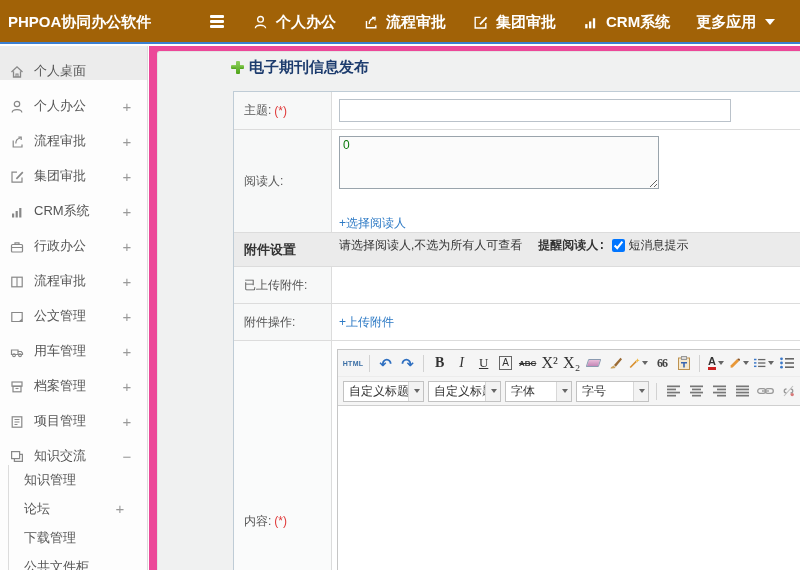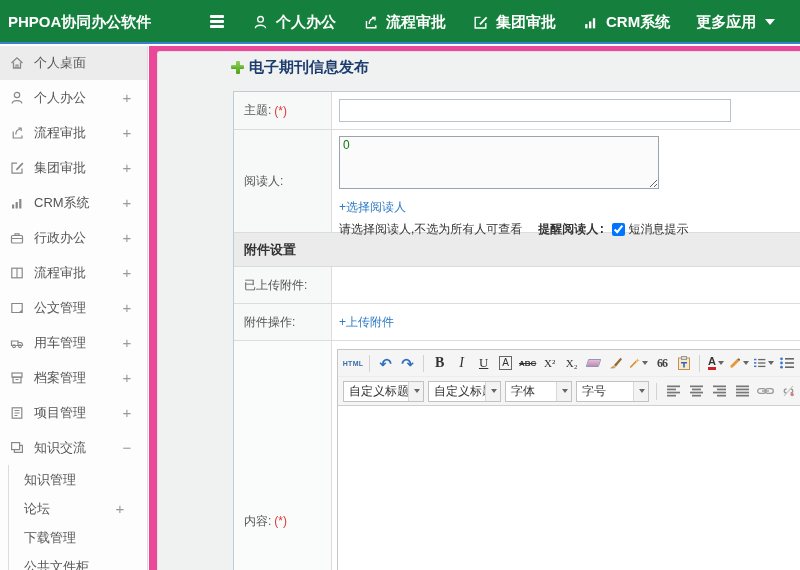--- a/index.html
+++ b/index.html
@@ -2,34 +2,34 @@
 <html><head>
 <meta charset="utf-8">
 <style>
   * { margin:0; padding:0; box-sizing:border-box; }
   html,body { width:800px; height:570px; overflow:hidden;
     font-family:"Liberation Sans","DejaVu Sans",sans-serif; background:#fff; }
   .stage { position:relative; width:800px; height:570px; overflow:hidden; }
 
   
   .header { position:absolute; left:0; top:0; width:800px; height:44px;
-    background:#15803d; border-bottom:2px solid #3c7fd1; color:#fff; }
+    background:#a16207; border-bottom:2px solid #3c7fd1; color:#fff; }
   .logo { position:absolute; left:8px; top:0; line-height:44px; font-size:15px; font-weight:bold; }
   .hamburger { position:absolute; left:210px; top:15px; width:15px; height:14px; cursor:pointer; }
   .hamburger i { display:block; width:14px; height:2.5px; background:#fff; margin-bottom:2.6px; border-radius:1px; }
   .topnav { position:absolute; left:252px; top:0; height:44px; display:flex; align-items:center; gap:26px; }
   .nav-item { display:flex; align-items:center; gap:7px; font-size:15px; font-weight:bold; color:#fff; cursor:pointer; }
   .nav-item svg { display:block; }
   .nav-caret { width:0; height:0; border-left:5px solid transparent; border-right:5px solid transparent;
     border-top:6px solid #fff; margin-left:2px; }
 
   
   .sidebar { position:absolute; left:0; top:46px; width:148px; height:524px;
     background:#fdfdfd; border-right:1px solid #dcdcdc; }
-  .sb-item { position:relative; height:35px; display:flex; align-items:center; padding-left:9px; cursor:pointer; }
+  .sb-item { position:relative; height:35px; display:flex; align-items:flex-end; padding-left:9px; cursor:pointer; }
   .sb-item.active { height:34px; background:#ececec; }
   .sb-icon { width:16px; height:16px; margin-right:9px; color:#888; }
   .sb-icon svg { display:block; }
   .sb-label { font-size:13px; color:#555; }
   .sb-expand { position:absolute; left:119px; width:16px; text-align:center;
     font-size:15px; color:#999; font-weight:400; }
   .sb-sub { margin-left:8px; border-left:1px solid #dcdcdc; }
   .sb-sub-item { position:relative; height:29px; display:flex; align-items:center; padding-left:15px;
     font-size:13px; color:#666; cursor:pointer; }
   .sb-sub-item .sb-expand { left:103px; }
@@ -56,21 +56,21 @@
   .cell-val { flex:1; padding:6px 7px; }
   .req { color:#e03a3a; margin-left:3px; }
   .r-subject { height:38px; }
   .r-subject .cell-val { display:flex; align-items:center; }
   .subject-input { width:392px; height:23px; border:1px solid #bac2ca; background:#fff; padding:0 4px; font-size:12px; }
   .r-readers { height:103px; }
   .readers-ta { width:320px; height:53px; border:1px solid #9aa4ac; background:#fbfbfb;
     font-size:12px; color:#0a7a0a; padding:1px 3px; resize:both;
     font-family:"Liberation Sans","DejaVu Sans",sans-serif; }
   .link { color:#2d7ac5; font-size:12px; text-decoration:none; cursor:pointer; display:inline-block; }
-  .readers-link { margin-top:4px;text-decoration:underline; }
+  .readers-link { margin-top:20px;text-decoration:underline; }
   .hint-line { margin-top:5px; display:flex; align-items:center; font-size:12px; color:#333; }
   .hint-line .bold { font-weight:bold; margin-left:16px;font-family:Liberation Mono, monospace; }
   .hint-line input { width:13px; height:13px; margin:0 4px 0 6px; }
   .r-section { height:34px; background:#ebebeb; display:flex; align-items:center;
     padding-left:10px; font-size:13px; font-weight:bold; color:#333; }
   .r-uploaded, .r-attachops { height:37px; }
   .r-uploaded .cell-val, .r-attachops .cell-val { display:flex; align-items:center; }
   .r-content { height:360px; }
   .r-content .cell-label { background:#fafbfb; }
   .r-content .cell-val { padding:8px 5px 5px 5px; }
@@ -89,21 +89,21 @@
   .tb-caret { width:0; height:0; border-left:3.5px solid transparent; border-right:3.5px solid transparent;
     border-top:4px solid #666; margin-left:2px; }
   .g-html { font-size:7px; font-weight:bold; color:#3a6ea5; letter-spacing:0.3px; }
   .g-undo { font-size:15px; color:#2e6fc0; font-weight:bold; line-height:1; }
   .g-redo { font-size:15px; color:#2e6fc0; font-weight:bold; line-height:1; }
   .g-bold { font-family:"Liberation Serif","DejaVu Serif",serif; font-weight:bold; font-size:14px; color:#333; }
   .g-italic { font-family:"Liberation Serif","DejaVu Serif",serif; font-style:italic; font-size:14px; color:#333; }
   .g-under { font-family:"Liberation Serif","DejaVu Serif",serif; font-size:13px; text-decoration:underline; color:#333; }
   .g-fontbox { font-size:10px; color:#333; border:1px solid #666; padding:0 2px; line-height:12px; }
   .g-strike { font-size:8px; font-weight:bold; text-decoration:line-through; color:#333; }
-  .g-supsub { font-size:11px; color:#333; font-family:"Liberation Serif","DejaVu Serif",serif; }
+  .g-supsub { font-size:16px; color:#333; font-family:"Liberation Serif","DejaVu Serif",serif; }
   .g-quote { font-family:"Liberation Serif","DejaVu Serif",serif; font-weight:bold; font-size:12px;
     letter-spacing:-1px; color:#444; }
   .g-fore { font-size:11px; font-weight:bold; color:#333; border-bottom:3px solid #cc2222; line-height:11px; }
   .i-eraser { width:13px; height:8px; background:linear-gradient(#e9bcd9,#c487b7);
     border:1px solid #8a9ab0; transform:skewX(-18deg); border-radius:1px; }
   .ed-select { height:21px; background:#fff; border:1px solid #c2c2c2; display:flex; align-items:center; cursor:pointer; }
   .ed-select .txt { font-size:12px; color:#333; padding:0 5px; white-space:nowrap; }
   .ed-select .arr { width:15px; align-self:stretch; border-left:1px solid #d8d8d8;
     display:flex; align-items:center; justify-content:center; background:#f3f3f3; }
   .w-heading .txt { width:64px; } .w-para .txt { width:56px; }

